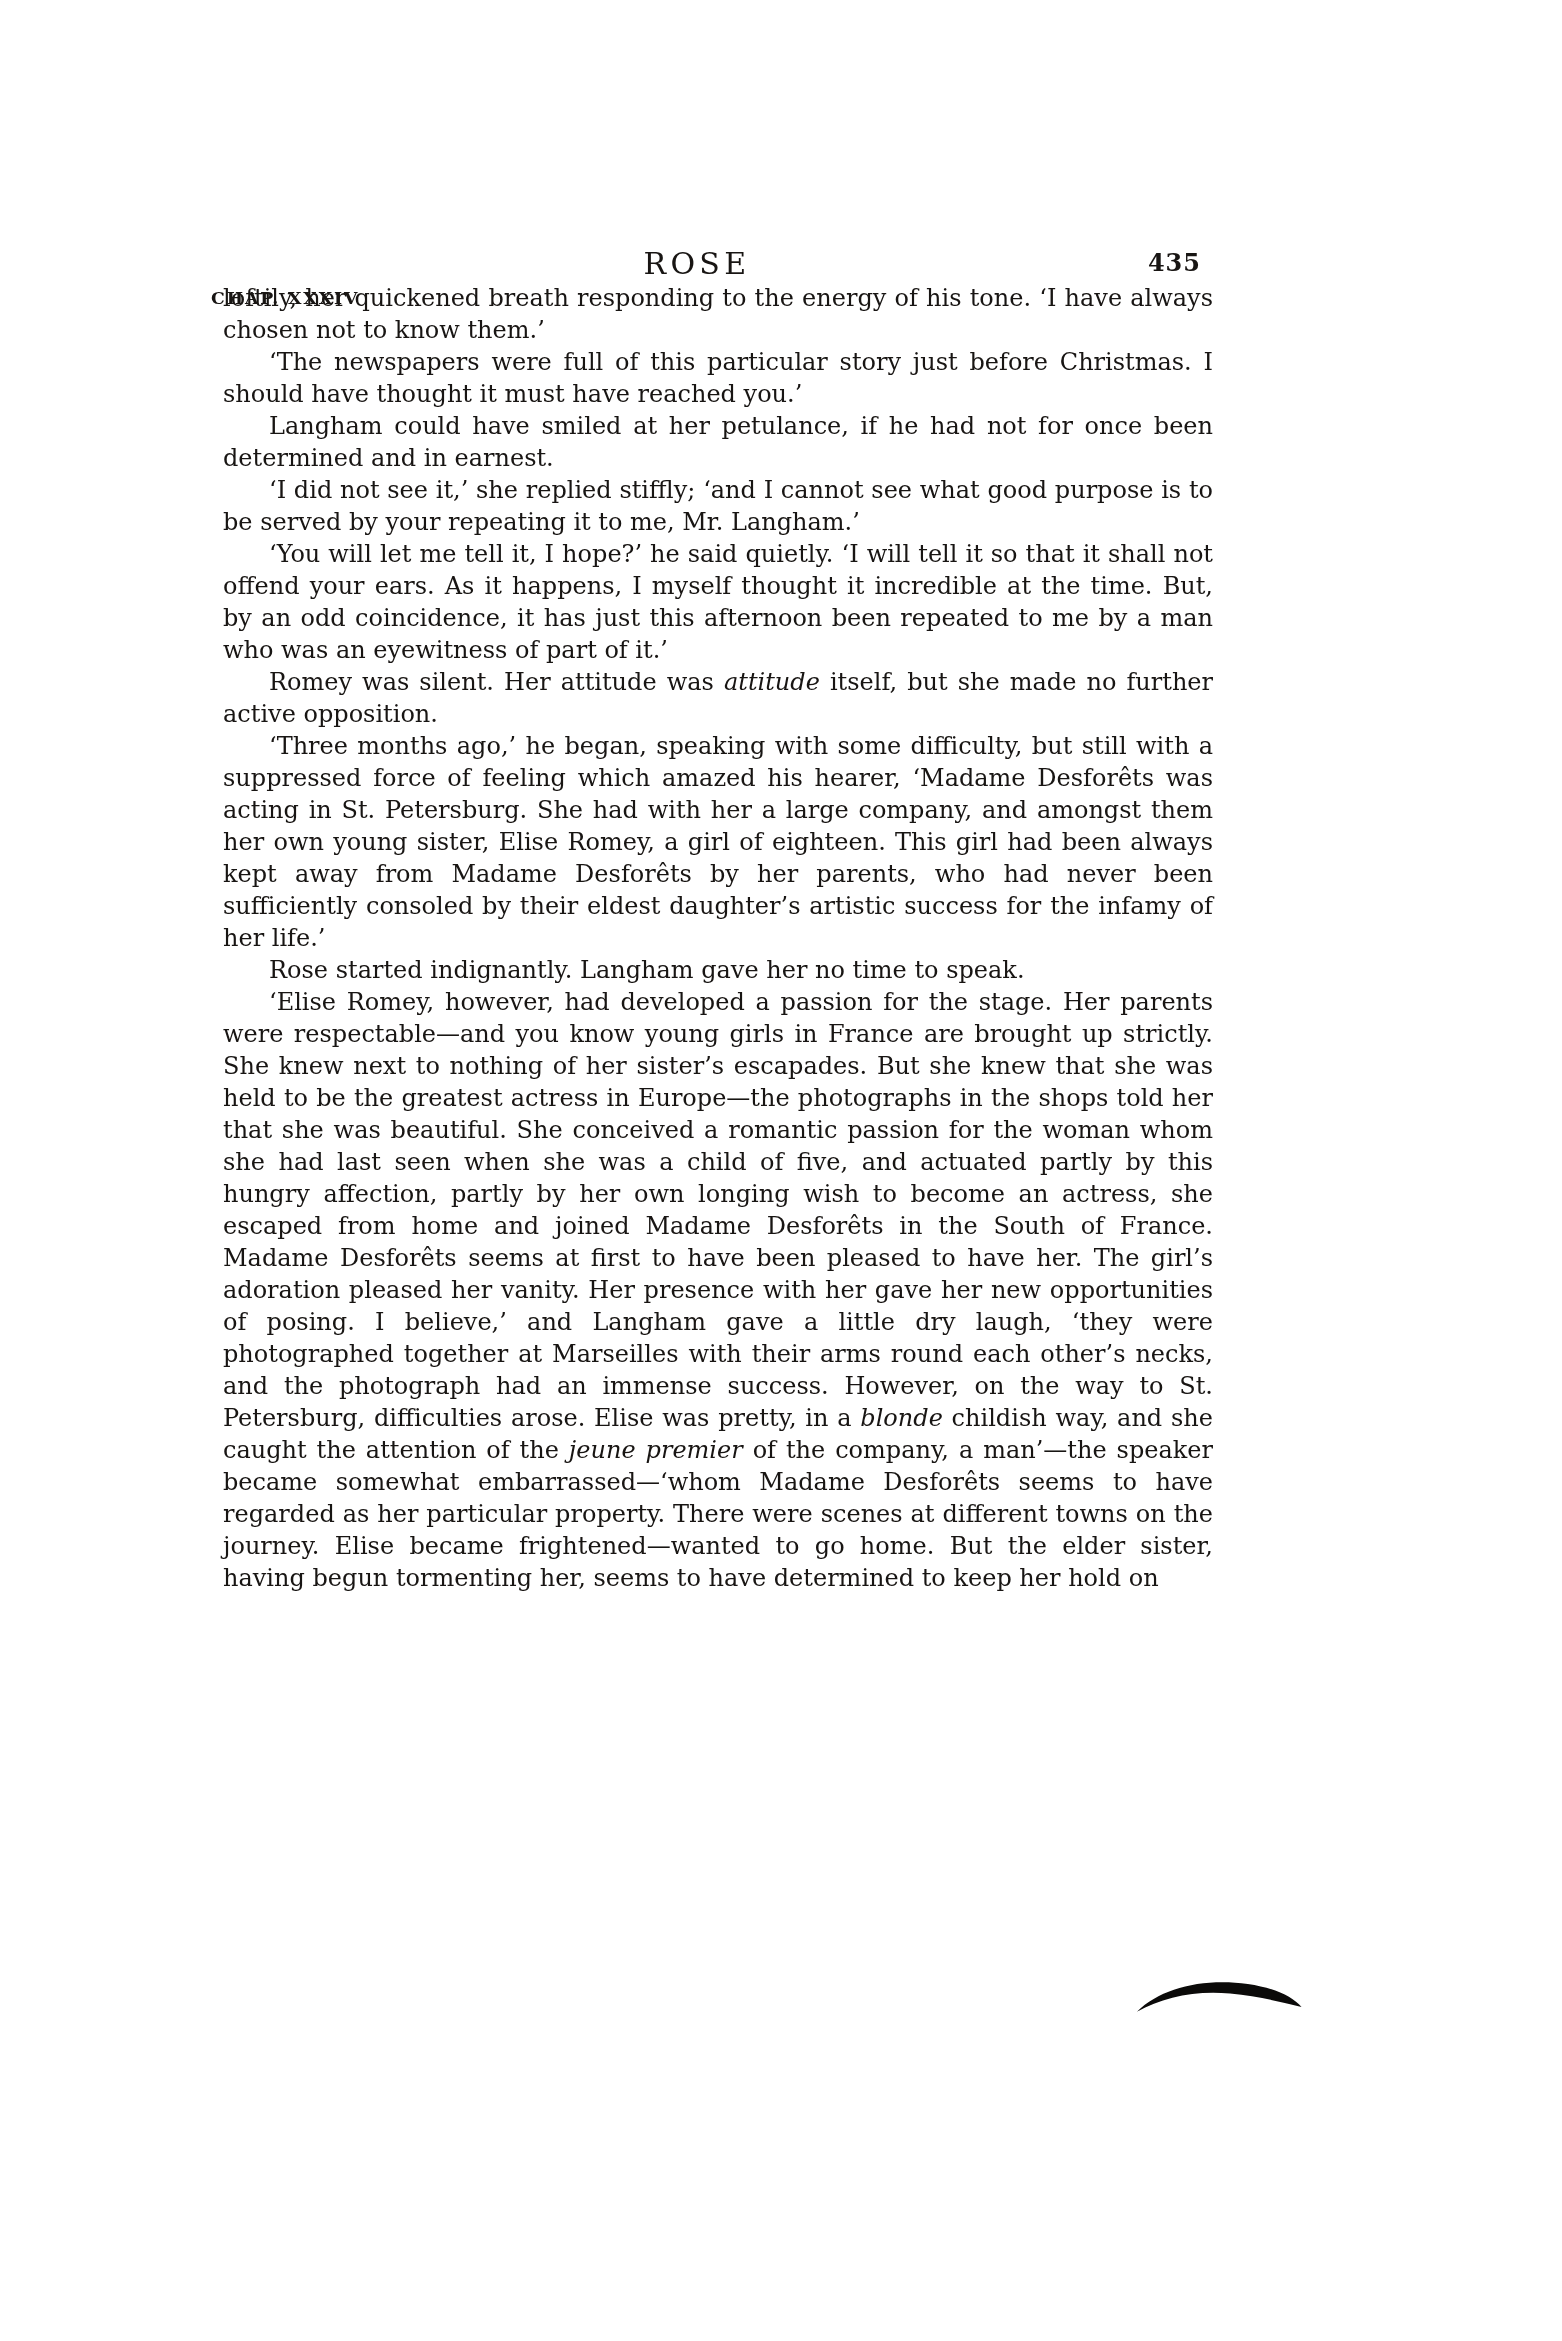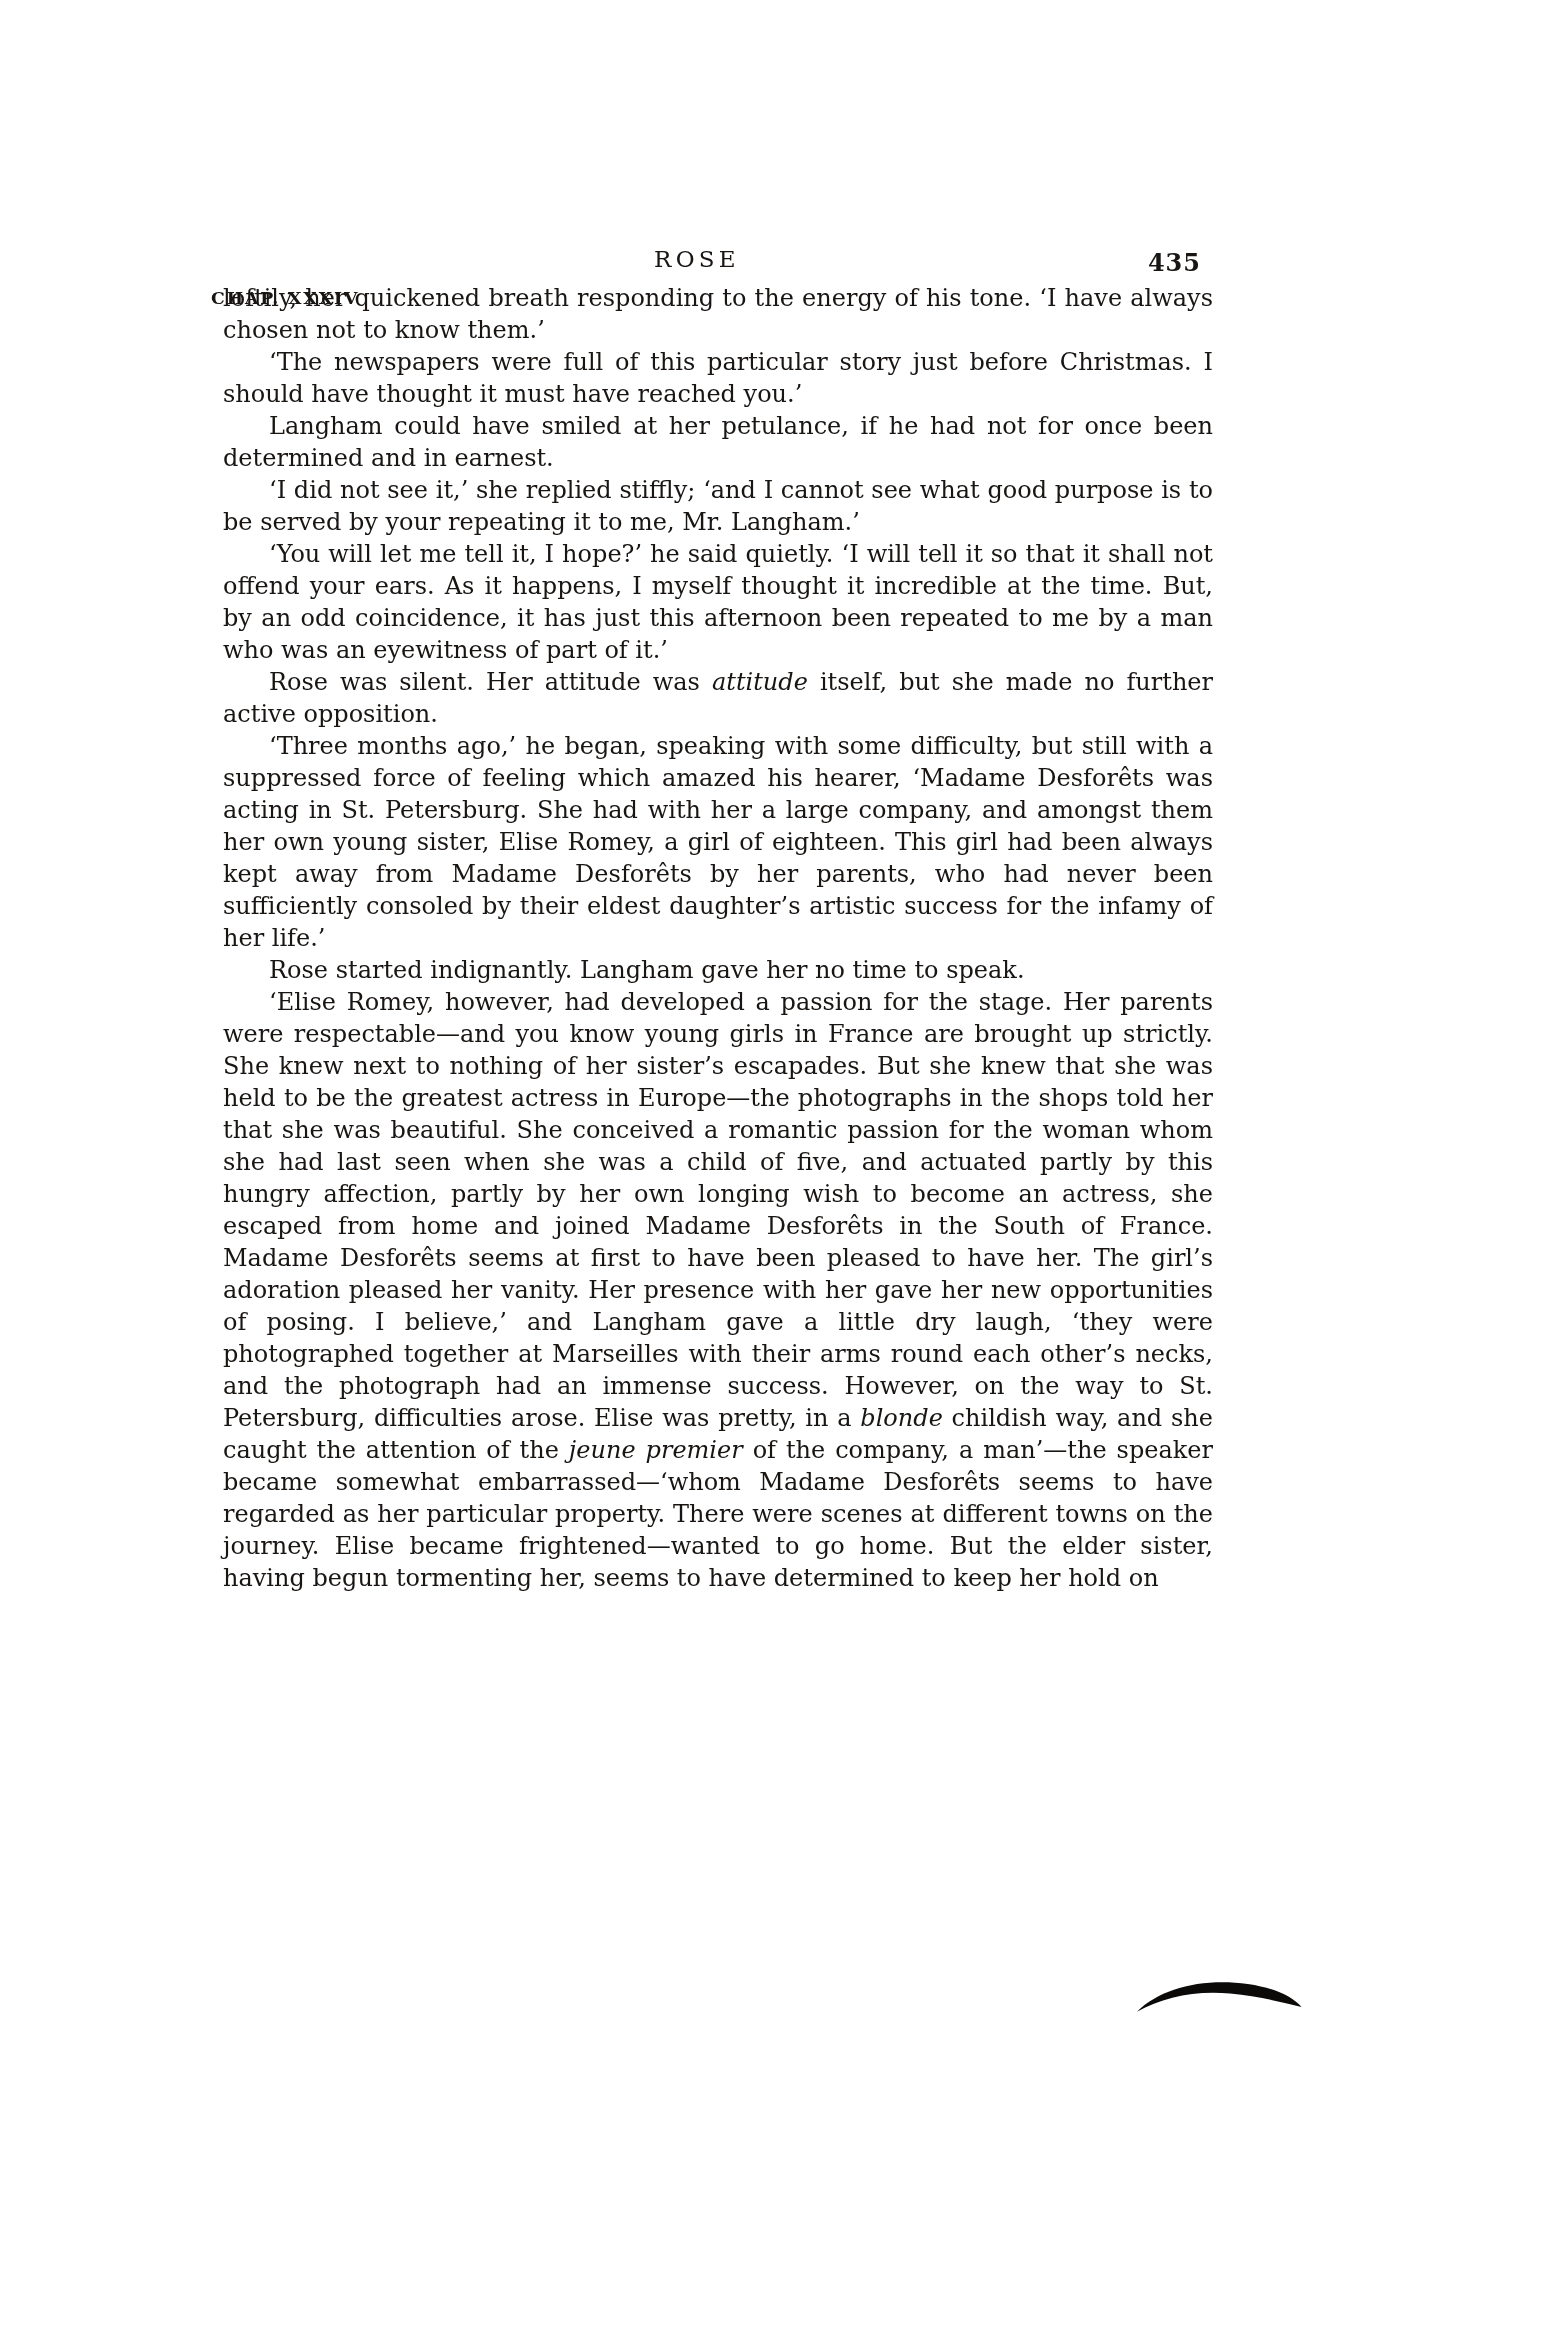--- a/index.html
+++ b/index.html
@@ -31,21 +31,21 @@
     font-weight: 700;
     letter-spacing: 1.9px;
     margin-top: 36px;
   }
   .running-title {
     position: absolute;
     left: 0;
     right: 18px;
     top: 0;
     text-align: center;
-    font-size: 23px;
+    font-size: 30px;
     letter-spacing: 4.3px;
   }
   .page-number {
     position: absolute;
     right: 0;
     top: 1.9px;
     font-size: 24px;
     font-weight: 700;
     letter-spacing: 1px;
   }
@@ -92,21 +92,21 @@
     <span class="running-title">ROSE</span>
     <span class="page-number">435</span>
   </div>
 
   <div class="page-body">
       <p><span>loftily, her quickened breath responding to the energy of his tone.  ‘I have always chosen not to know them.’</span></p>
       <p class="indent"><span>‘The newspapers were full of this particular story just before Christmas.  I should have thought it must have reached you.’</span></p>
       <p class="indent"><span>Langham could have smiled at her petulance, if he had not for once been determined and in earnest.</span></p>
       <p class="indent"><span>‘I did not see it,’ she replied stiffly; ‘and I cannot see what good purpose is to be served by your repeating it to me, Mr. Langham.’</span></p>
       <p class="indent"><span>‘You will let me tell it, I hope?’ he said quietly.  ‘I will tell it so that it shall not offend your ears.  As it happens, I myself thought it incredible at the time.  But, by an odd coincidence, it has just this afternoon been repeated to me by a man who was an eyewitness of part of it.’</span></p>
-      <p class="indent"><span>Rose was silent.  Her attitude was </span><span class="italic">attitude</span><span> itself, but she made no further active opposition.</span></p>
+      <p class="indent"><span>Romey was silent.  Her attitude was </span><span class="italic">attitude</span><span> itself, but she made no further active opposition.</span></p>
       <p class="indent"><span>‘Three months ago,’ he began, speaking with some difficulty, but still with a suppressed force of feeling which amazed his hearer, ‘Madame Desforêts was acting in St. Petersburg.  She had with her a large company, and amongst them her own young sister, Elise Romey, a girl of eighteen.  This girl had been always kept away from Madame Desforêts by her parents, who had never been sufficiently consoled by their eldest daughter’s artistic success for the infamy of her life.’</span></p>
       <p class="indent"><span>Rose started indignantly.  Langham gave her no time to speak.</span></p>
       <p class="indent"><span>‘Elise Romey, however, had developed a passion for the stage.  Her parents were respectable—and you know young girls in France are brought up strictly.  She knew next to nothing of her sister’s escapades.  But she knew that she was held to be the greatest actress in Europe—the photographs in the shops told her that she was beautiful.  She conceived a romantic passion for the woman whom she had last seen when she was a child of five, and actuated partly by this hungry affection, partly by her own longing wish to become an actress, she escaped from home and joined Madame Desforêts in the South of France.  Madame Desforêts seems at first to have been pleased to have her.  The girl’s adoration pleased her vanity.  Her presence with her gave her new opportunities of posing.  I believe,’ and Langham gave a little dry laugh, ‘they were photographed together at Marseilles with their arms round each other’s necks, and the photograph had an immense success.  However, on the way to St. Petersburg, difficulties arose.  Elise was pretty, in a </span><span class="italic">blonde</span><span> childish way, and she caught the attention of the </span><span class="italic">jeune premier</span><span> of the company, a man’—the speaker became somewhat embarrassed—‘whom Madame Desforêts seems to have regarded as her particular property.  There were scenes at different towns on the journey.  Elise became frightened—wanted to go home.  But the elder sister, having begun tormenting her, seems to have determined to keep her hold on</span></p>
     </div>
 
   <div class="ink-smudge">
     <svg viewBox="0 0 350 95" xmlns="http://www.w3.org/2000/svg">
       <path d="M4 72 C 55 22, 140 2, 235 14 C 290 22, 328 40, 347 62
                C 300 50, 255 40, 198 34 C 125 27, 58 42, 4 72 Z" fill="#0b0a09"></path>
     </svg>

